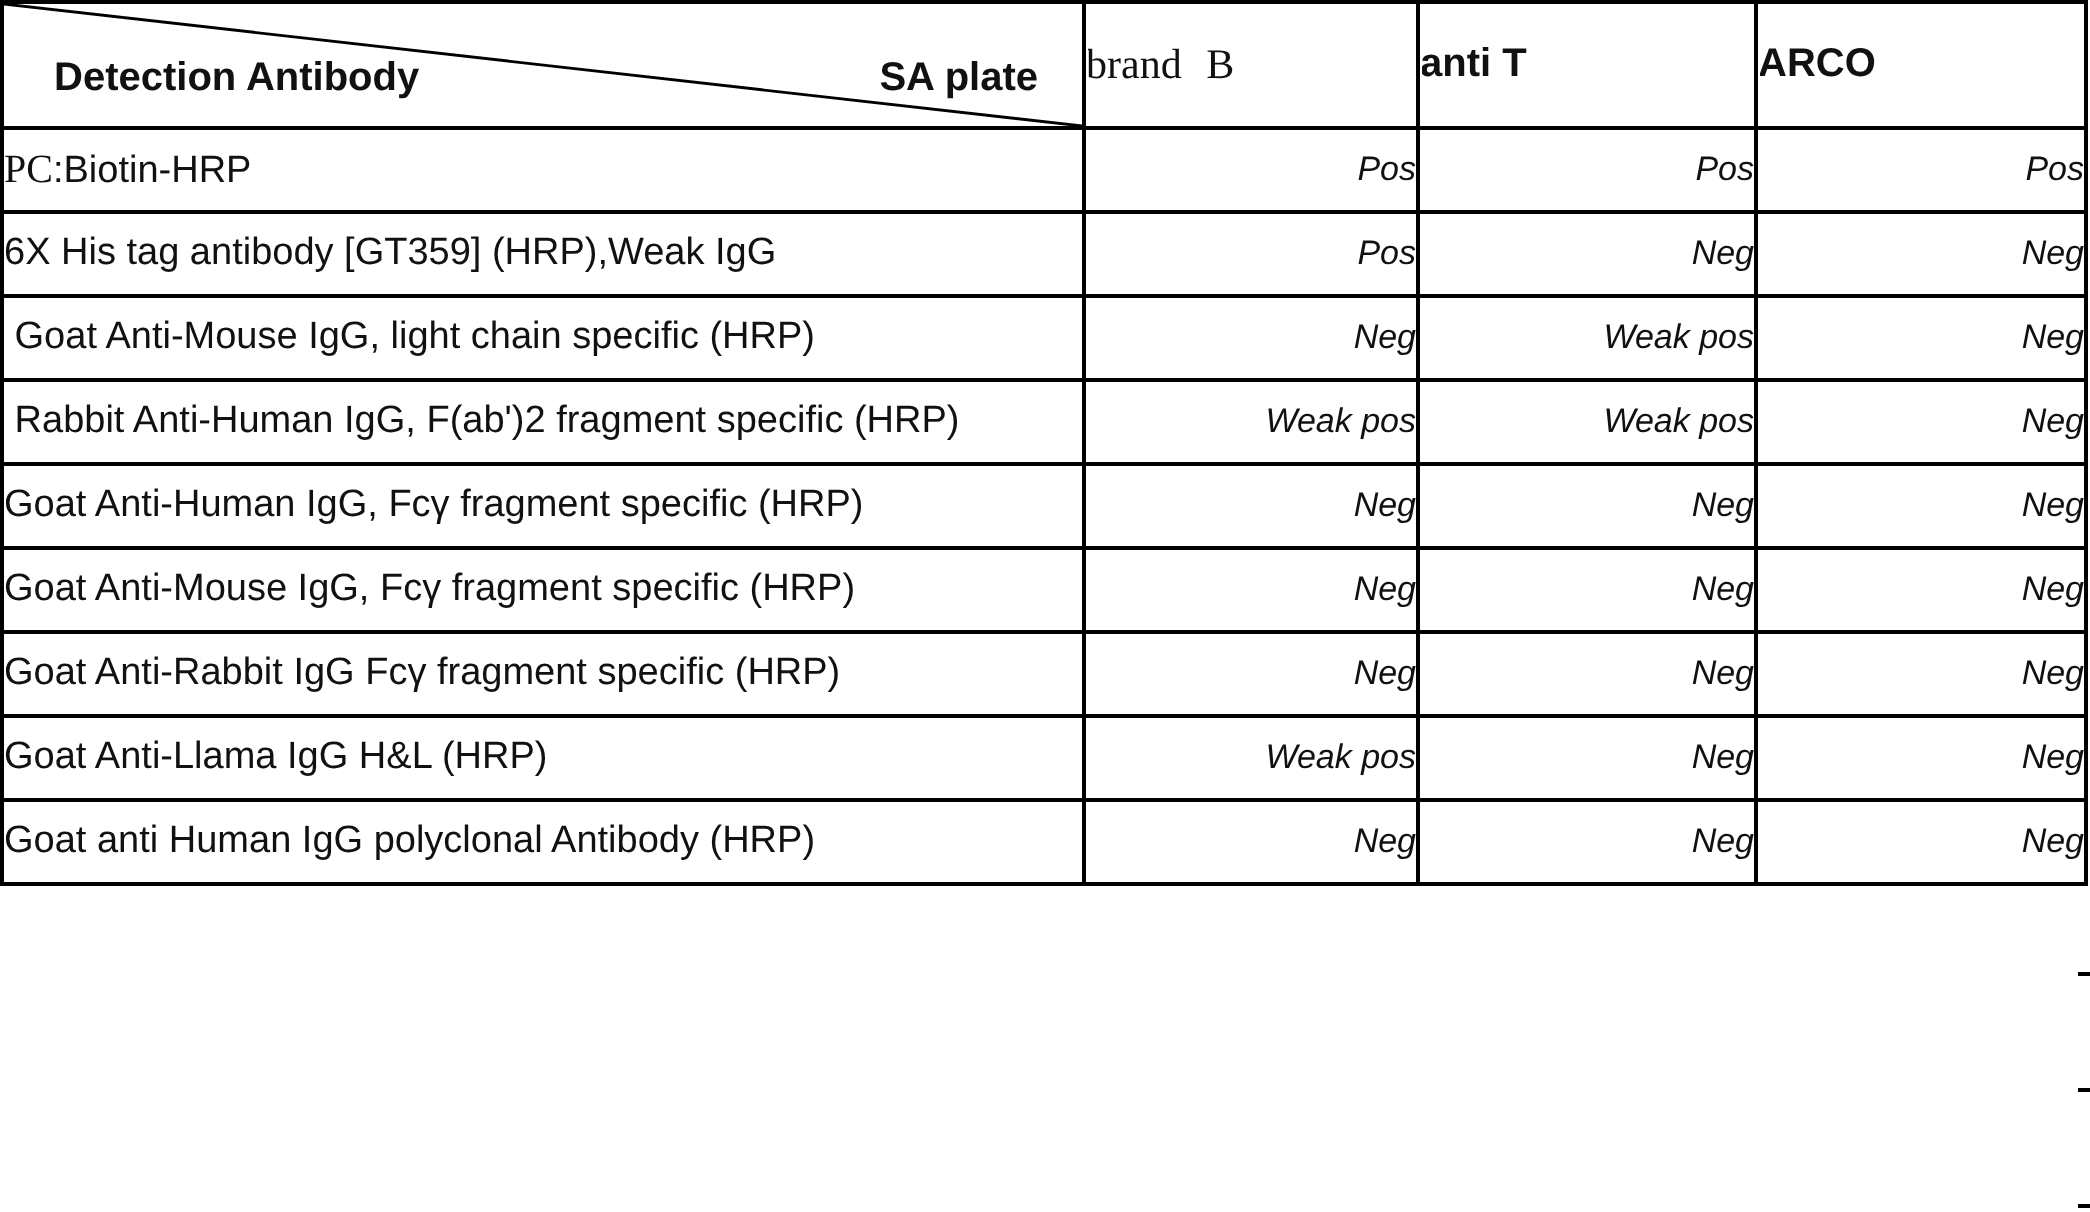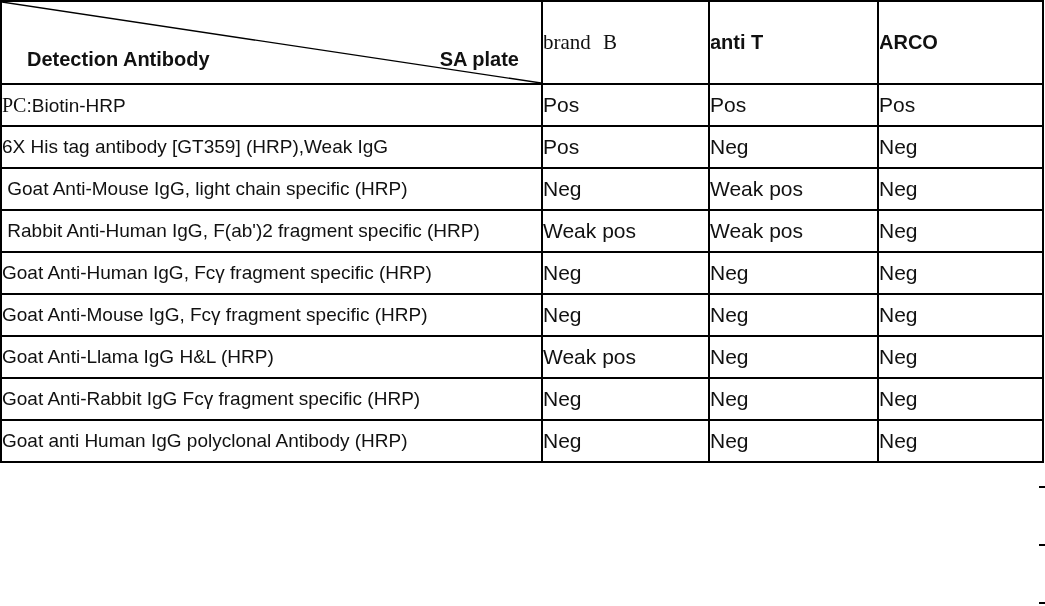--- a/index.html
+++ b/index.html
@@ -24,21 +24,21 @@
     border-collapse: collapse;
     table-layout: fixed;
   }
   table.grid th,
   table.grid td {
     border: 2px solid #000000;
     padding: 0;
     background: #ffffff;
     overflow: hidden;
   }
-  tr.header-row { height: 83px; }
+  tr.header-row { height: 63px; }
   tr.data-row   { height: 42px; }
 
   
   th.corner-cell {
     position: relative;
     padding: 0;
   }
   .diag-svg {
     position: absolute;
     inset: 0;
@@ -85,24 +85,25 @@
     vertical-align: middle;
     padding-left: 3px;
     padding-right: 4px;
     white-space: pre;
   }
   td.name-cell .serif-part {
     font-family: "Liberation Serif", "DejaVu Serif", serif;
     font-size: 20px;
   }
   td.result-cell {
-    font-size: 21px;
-    text-align: left;
+    font-size: 17px;
+    text-align: right;
     vertical-align: middle;
     white-space: pre;
+    font-style: italic;
   }
 
   
   .right-border-erase {
     position: absolute;
     left: 1039px;
     top: 488px;
     width: 6px;
     height: 114px;
     background: #ffffff;
@@ -181,29 +182,29 @@
     </tr>
 
     <tr class="data-row">
       <td class="name-cell">Goat Anti-Mouse IgG, Fcγ fragment specific (HRP)</td>
       <td class="result-cell">Neg</td>
       <td class="result-cell">Neg</td>
       <td class="result-cell">Neg</td>
     </tr>
 
     <tr class="data-row">
+      <td class="name-cell">Goat Anti-Rabbit IgG Fcγ fragment specific (HRP)</td>
+      <td class="result-cell">Neg</td>
+      <td class="result-cell">Neg</td>
+      <td class="result-cell">Neg</td>
+    </tr>
+
+    <tr class="data-row">
       <td class="name-cell">Goat Anti-Llama IgG H&amp;L (HRP)</td>
       <td class="result-cell">Weak pos</td>
-      <td class="result-cell">Neg</td>
-      <td class="result-cell">Neg</td>
-    </tr>
-
-    <tr class="data-row">
-      <td class="name-cell">Goat Anti-Rabbit IgG Fcγ fragment specific (HRP)</td>
-      <td class="result-cell">Neg</td>
       <td class="result-cell">Neg</td>
       <td class="result-cell">Neg</td>
     </tr>
 
     <tr class="data-row">
       <td class="name-cell">Goat anti Human IgG polyclonal Antibody (HRP)</td>
       <td class="result-cell">Neg</td>
       <td class="result-cell">Neg</td>
       <td class="result-cell">Neg</td>
     </tr>

